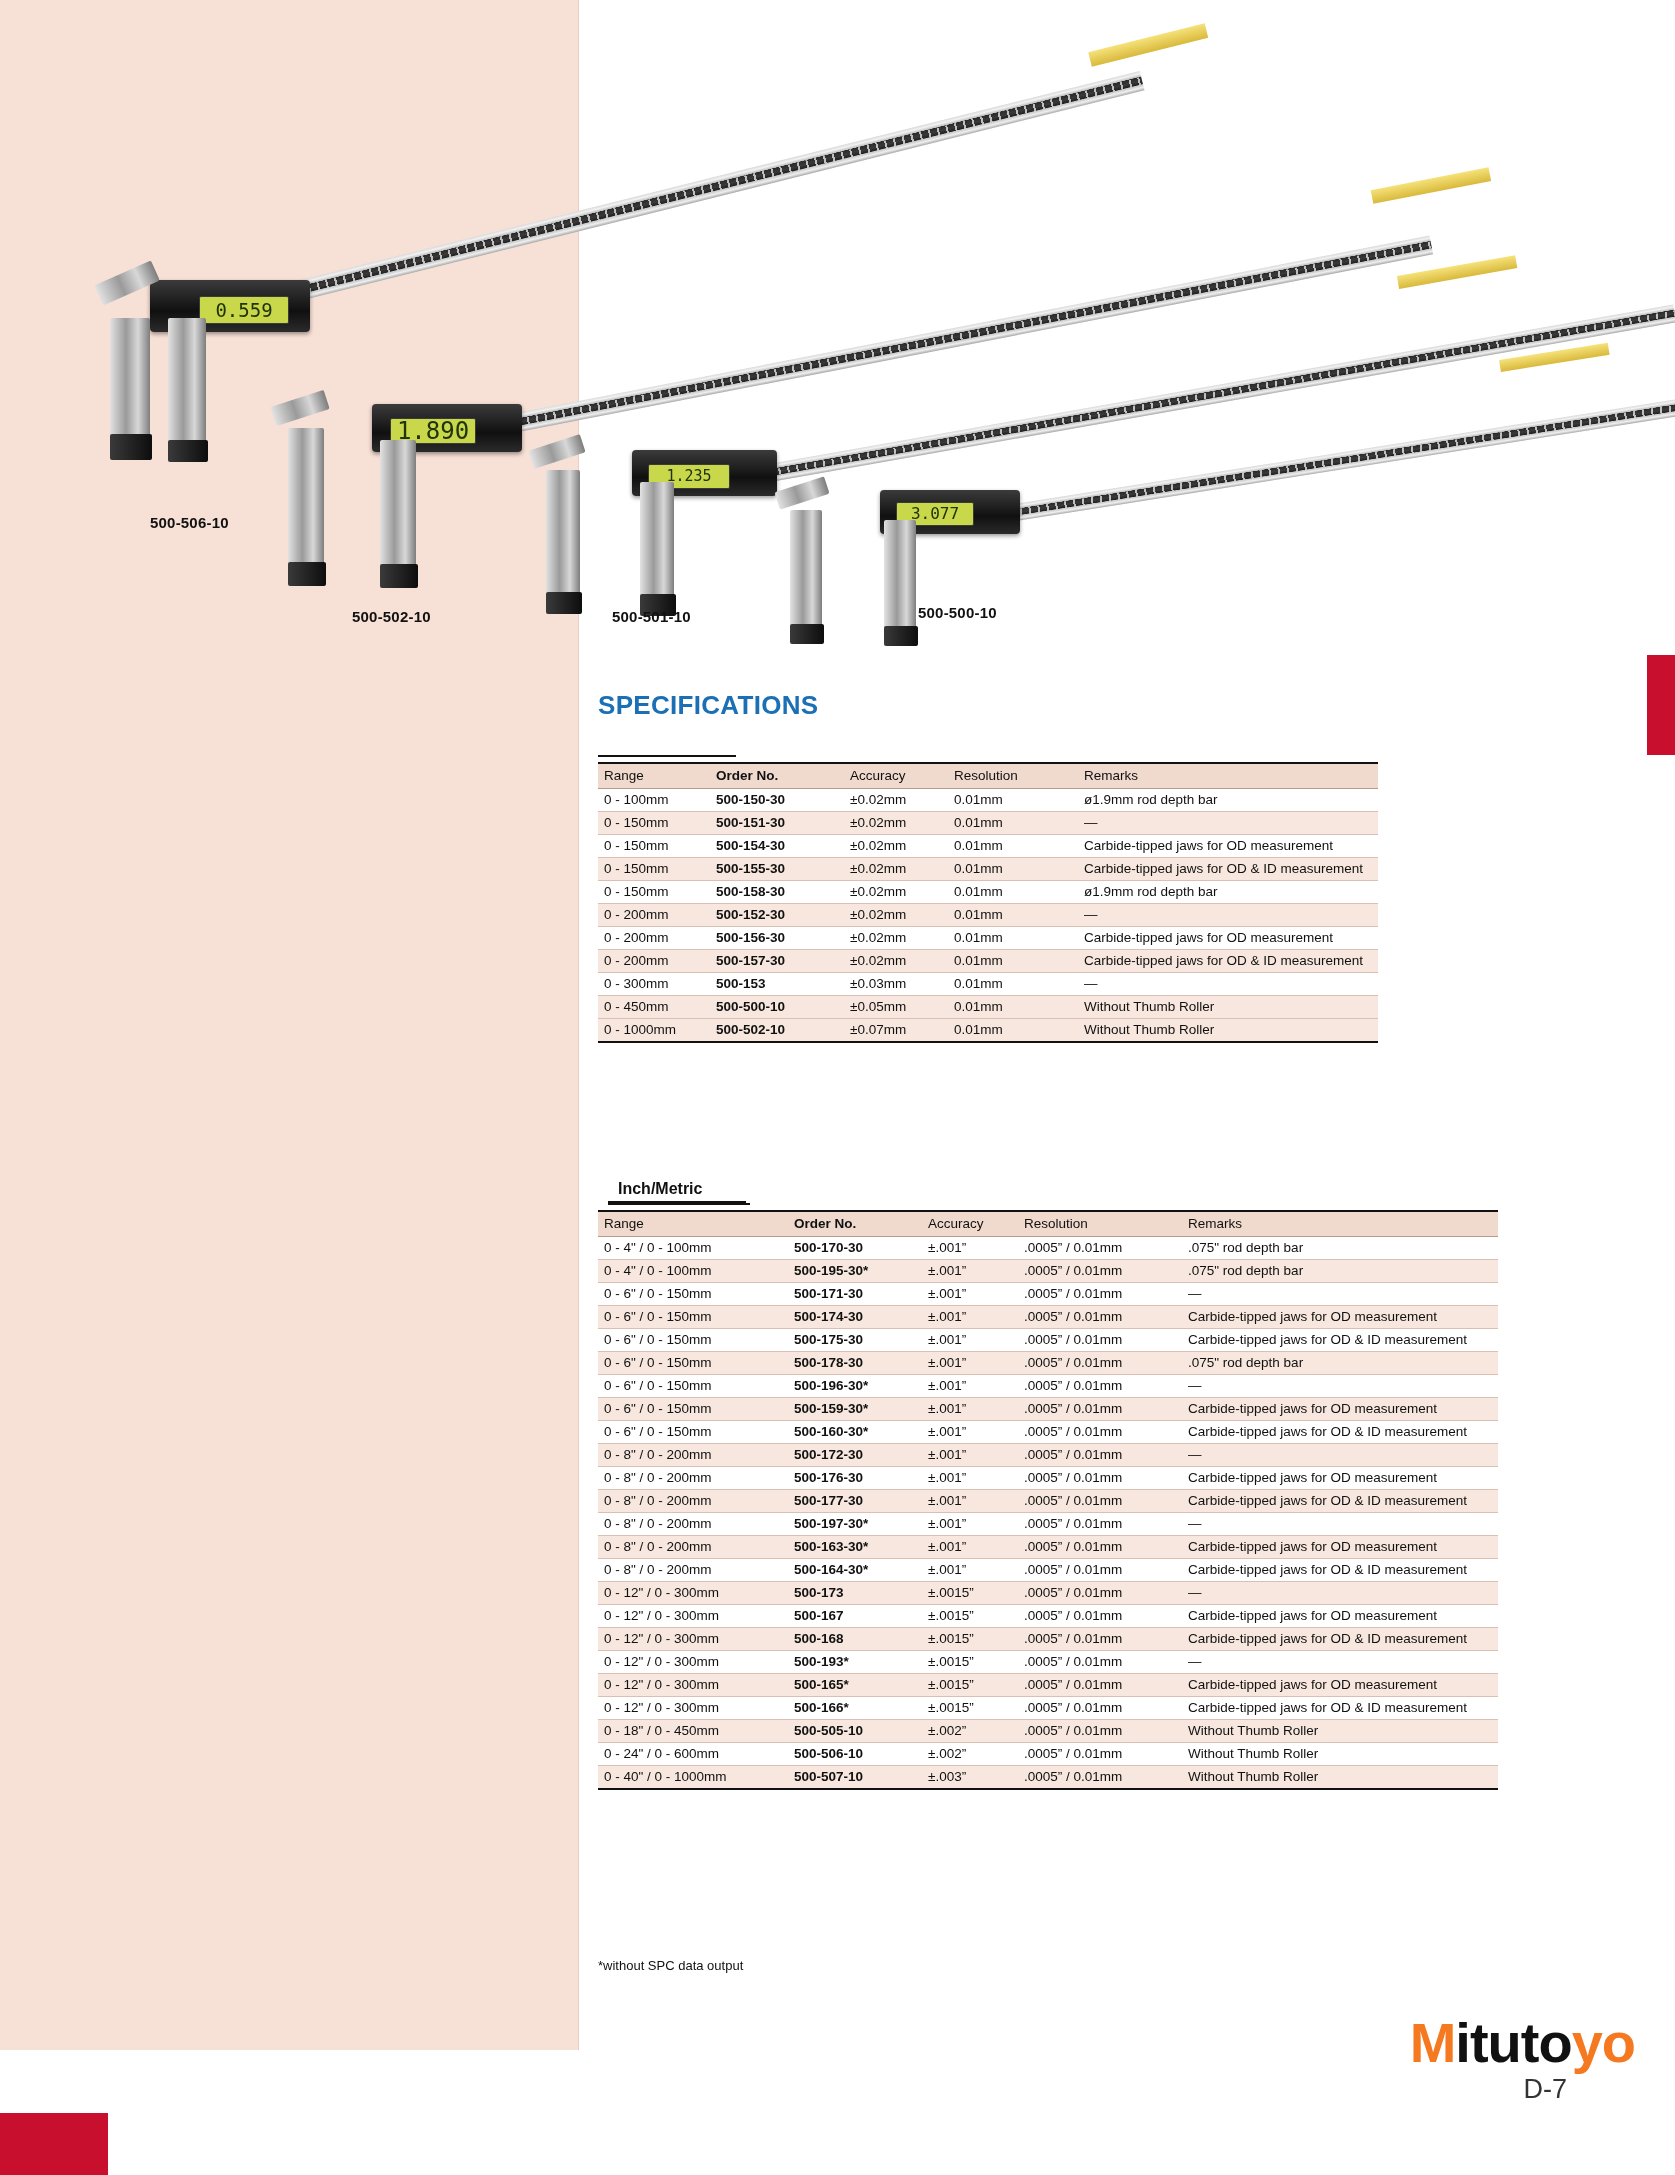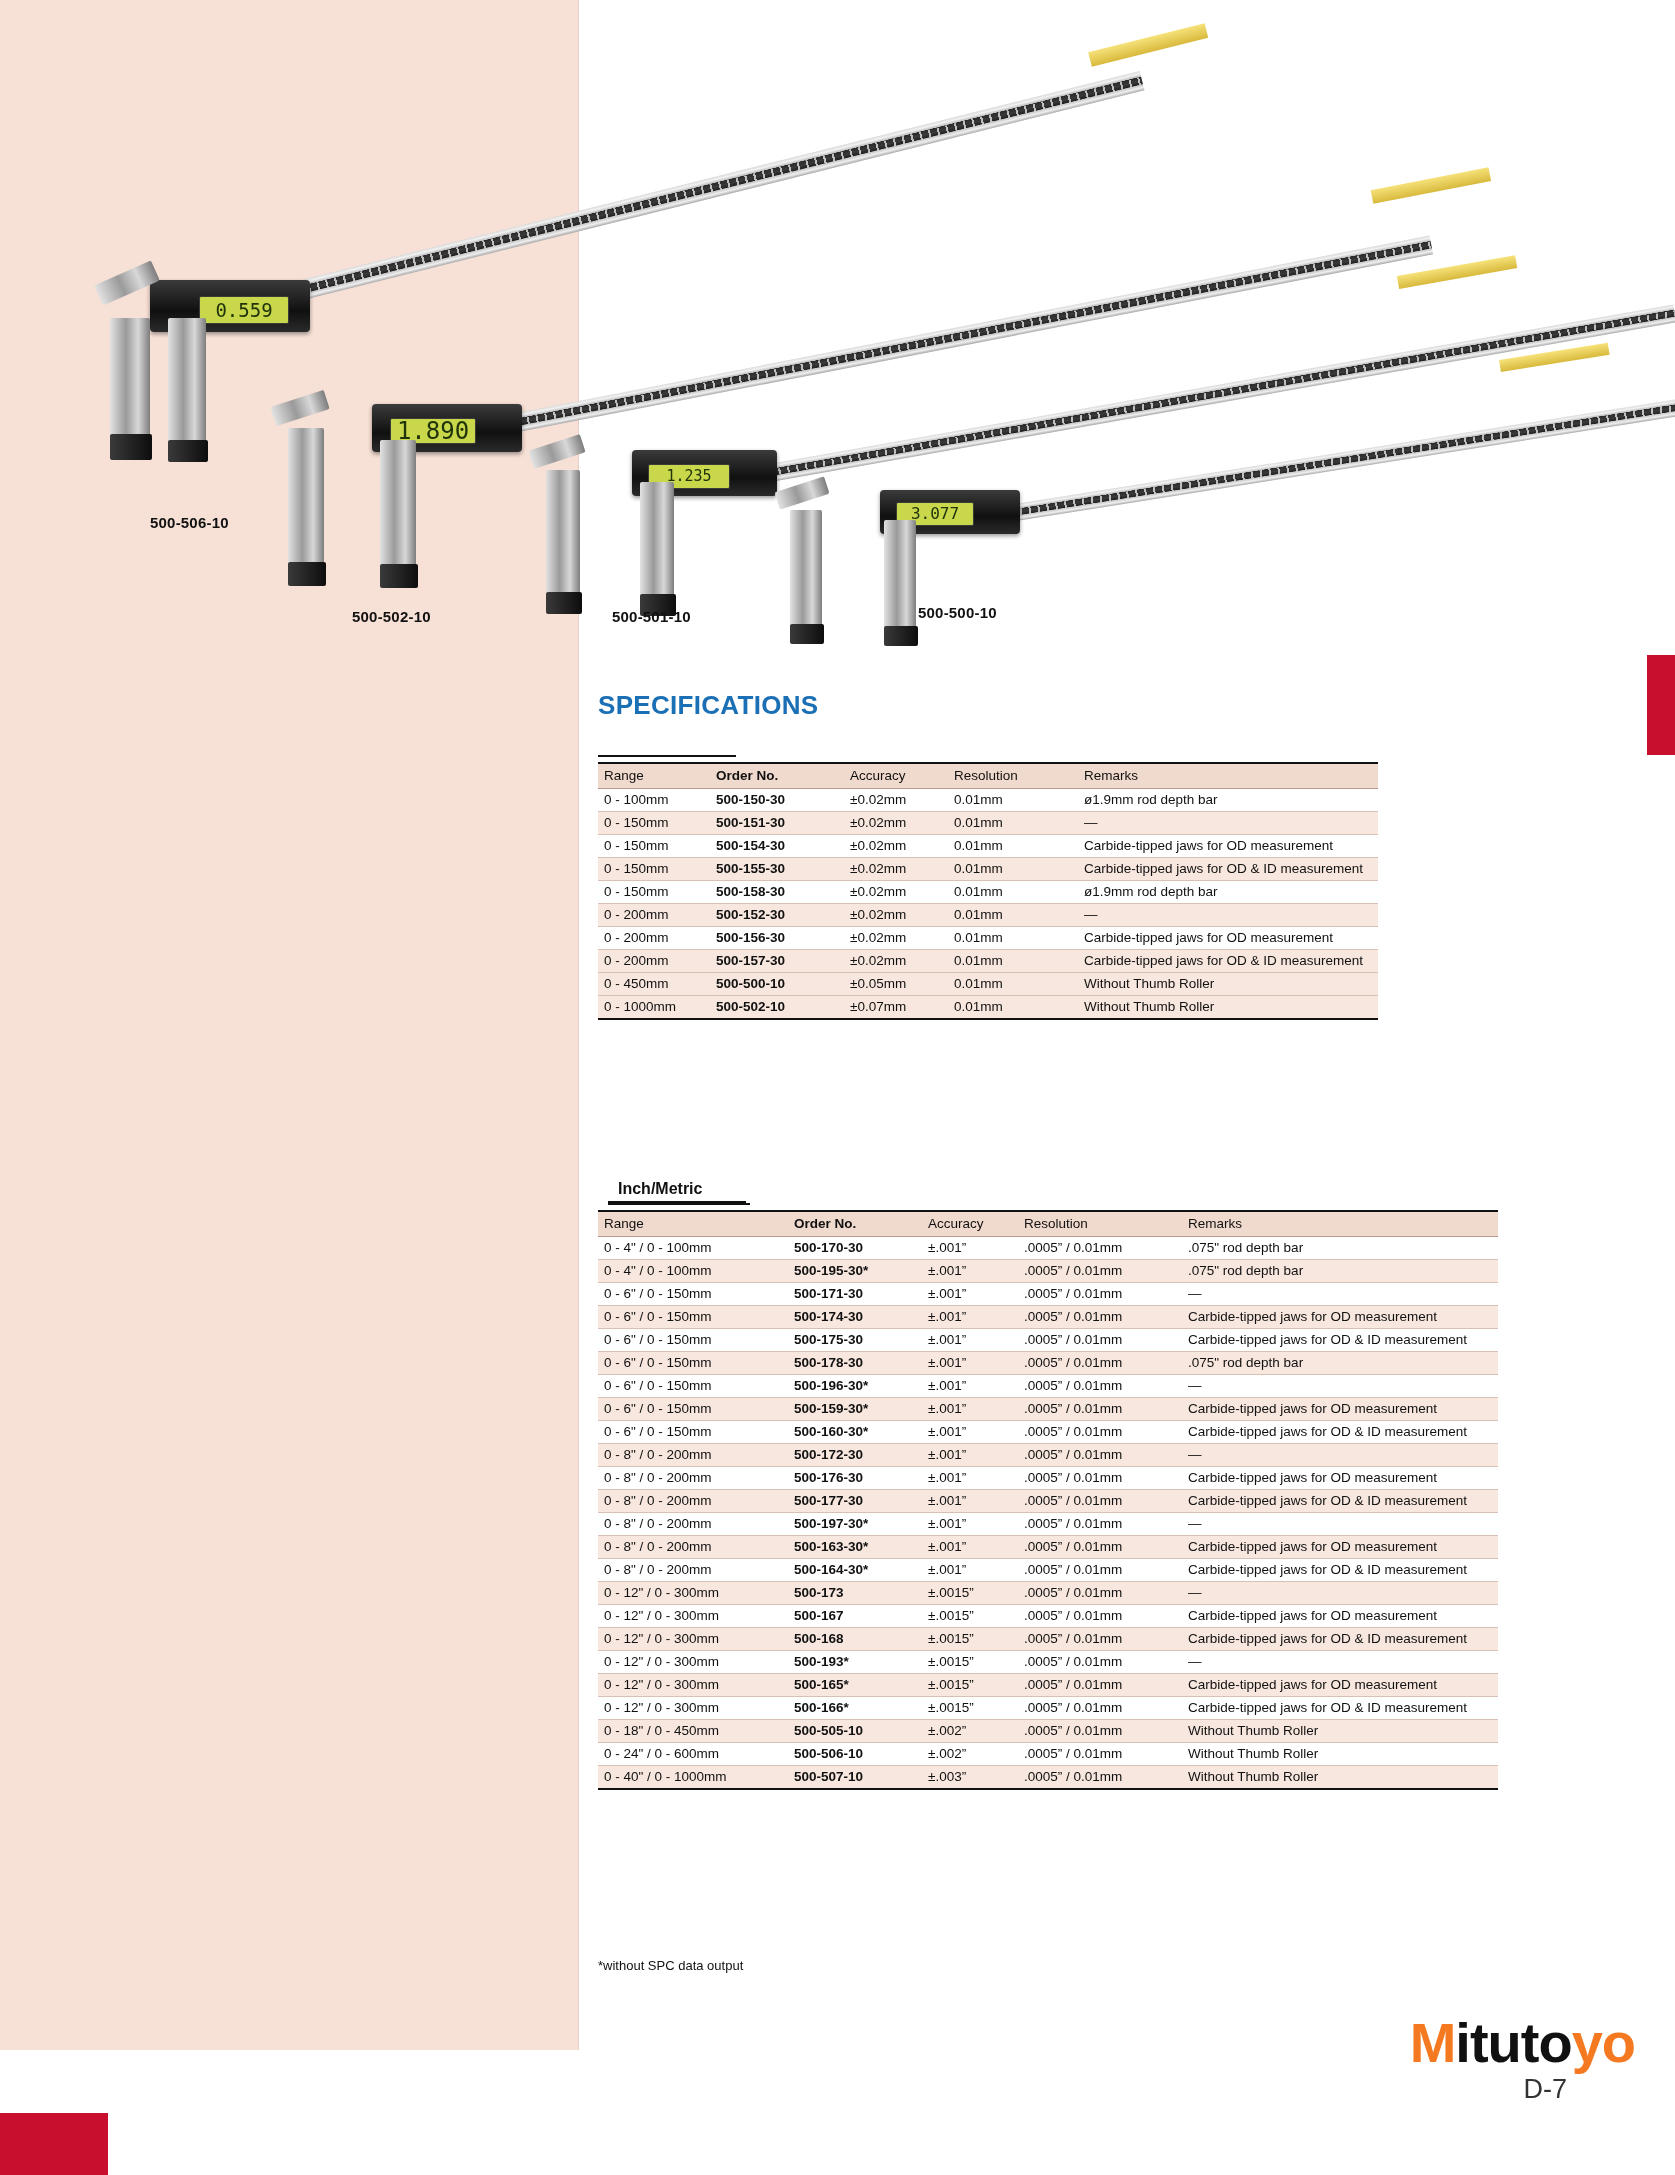--- a/index.html
+++ b/index.html
@@ -352,20 +352,27 @@
         <td>0.01mm</td>
         <td>Carbide-tipped jaws for OD measurement</td>
       </tr>
       <tr class="shade">
         <td>0 - 200mm</td>
         <td class="ord">500-157-30</td>
         <td>±0.02mm</td>
         <td>0.01mm</td>
         <td>Carbide-tipped jaws for OD &amp; ID measurement</td>
       </tr>
+      <tr>
+        <td>0 - 300mm</td>
+        <td class="ord">500-153</td>
+        <td>±0.03mm</td>
+        <td>0.01mm</td>
+        <td>—</td>
+      </tr>
       <tr class="shade">
         <td>0 - 450mm</td>
         <td class="ord">500-500-10</td>
         <td>±0.05mm</td>
         <td>0.01mm</td>
         <td>Without Thumb Roller</td>
       </tr>
       <tr class="shade">
         <td>0 - 1000mm</td>
         <td class="ord">500-502-10</td>

